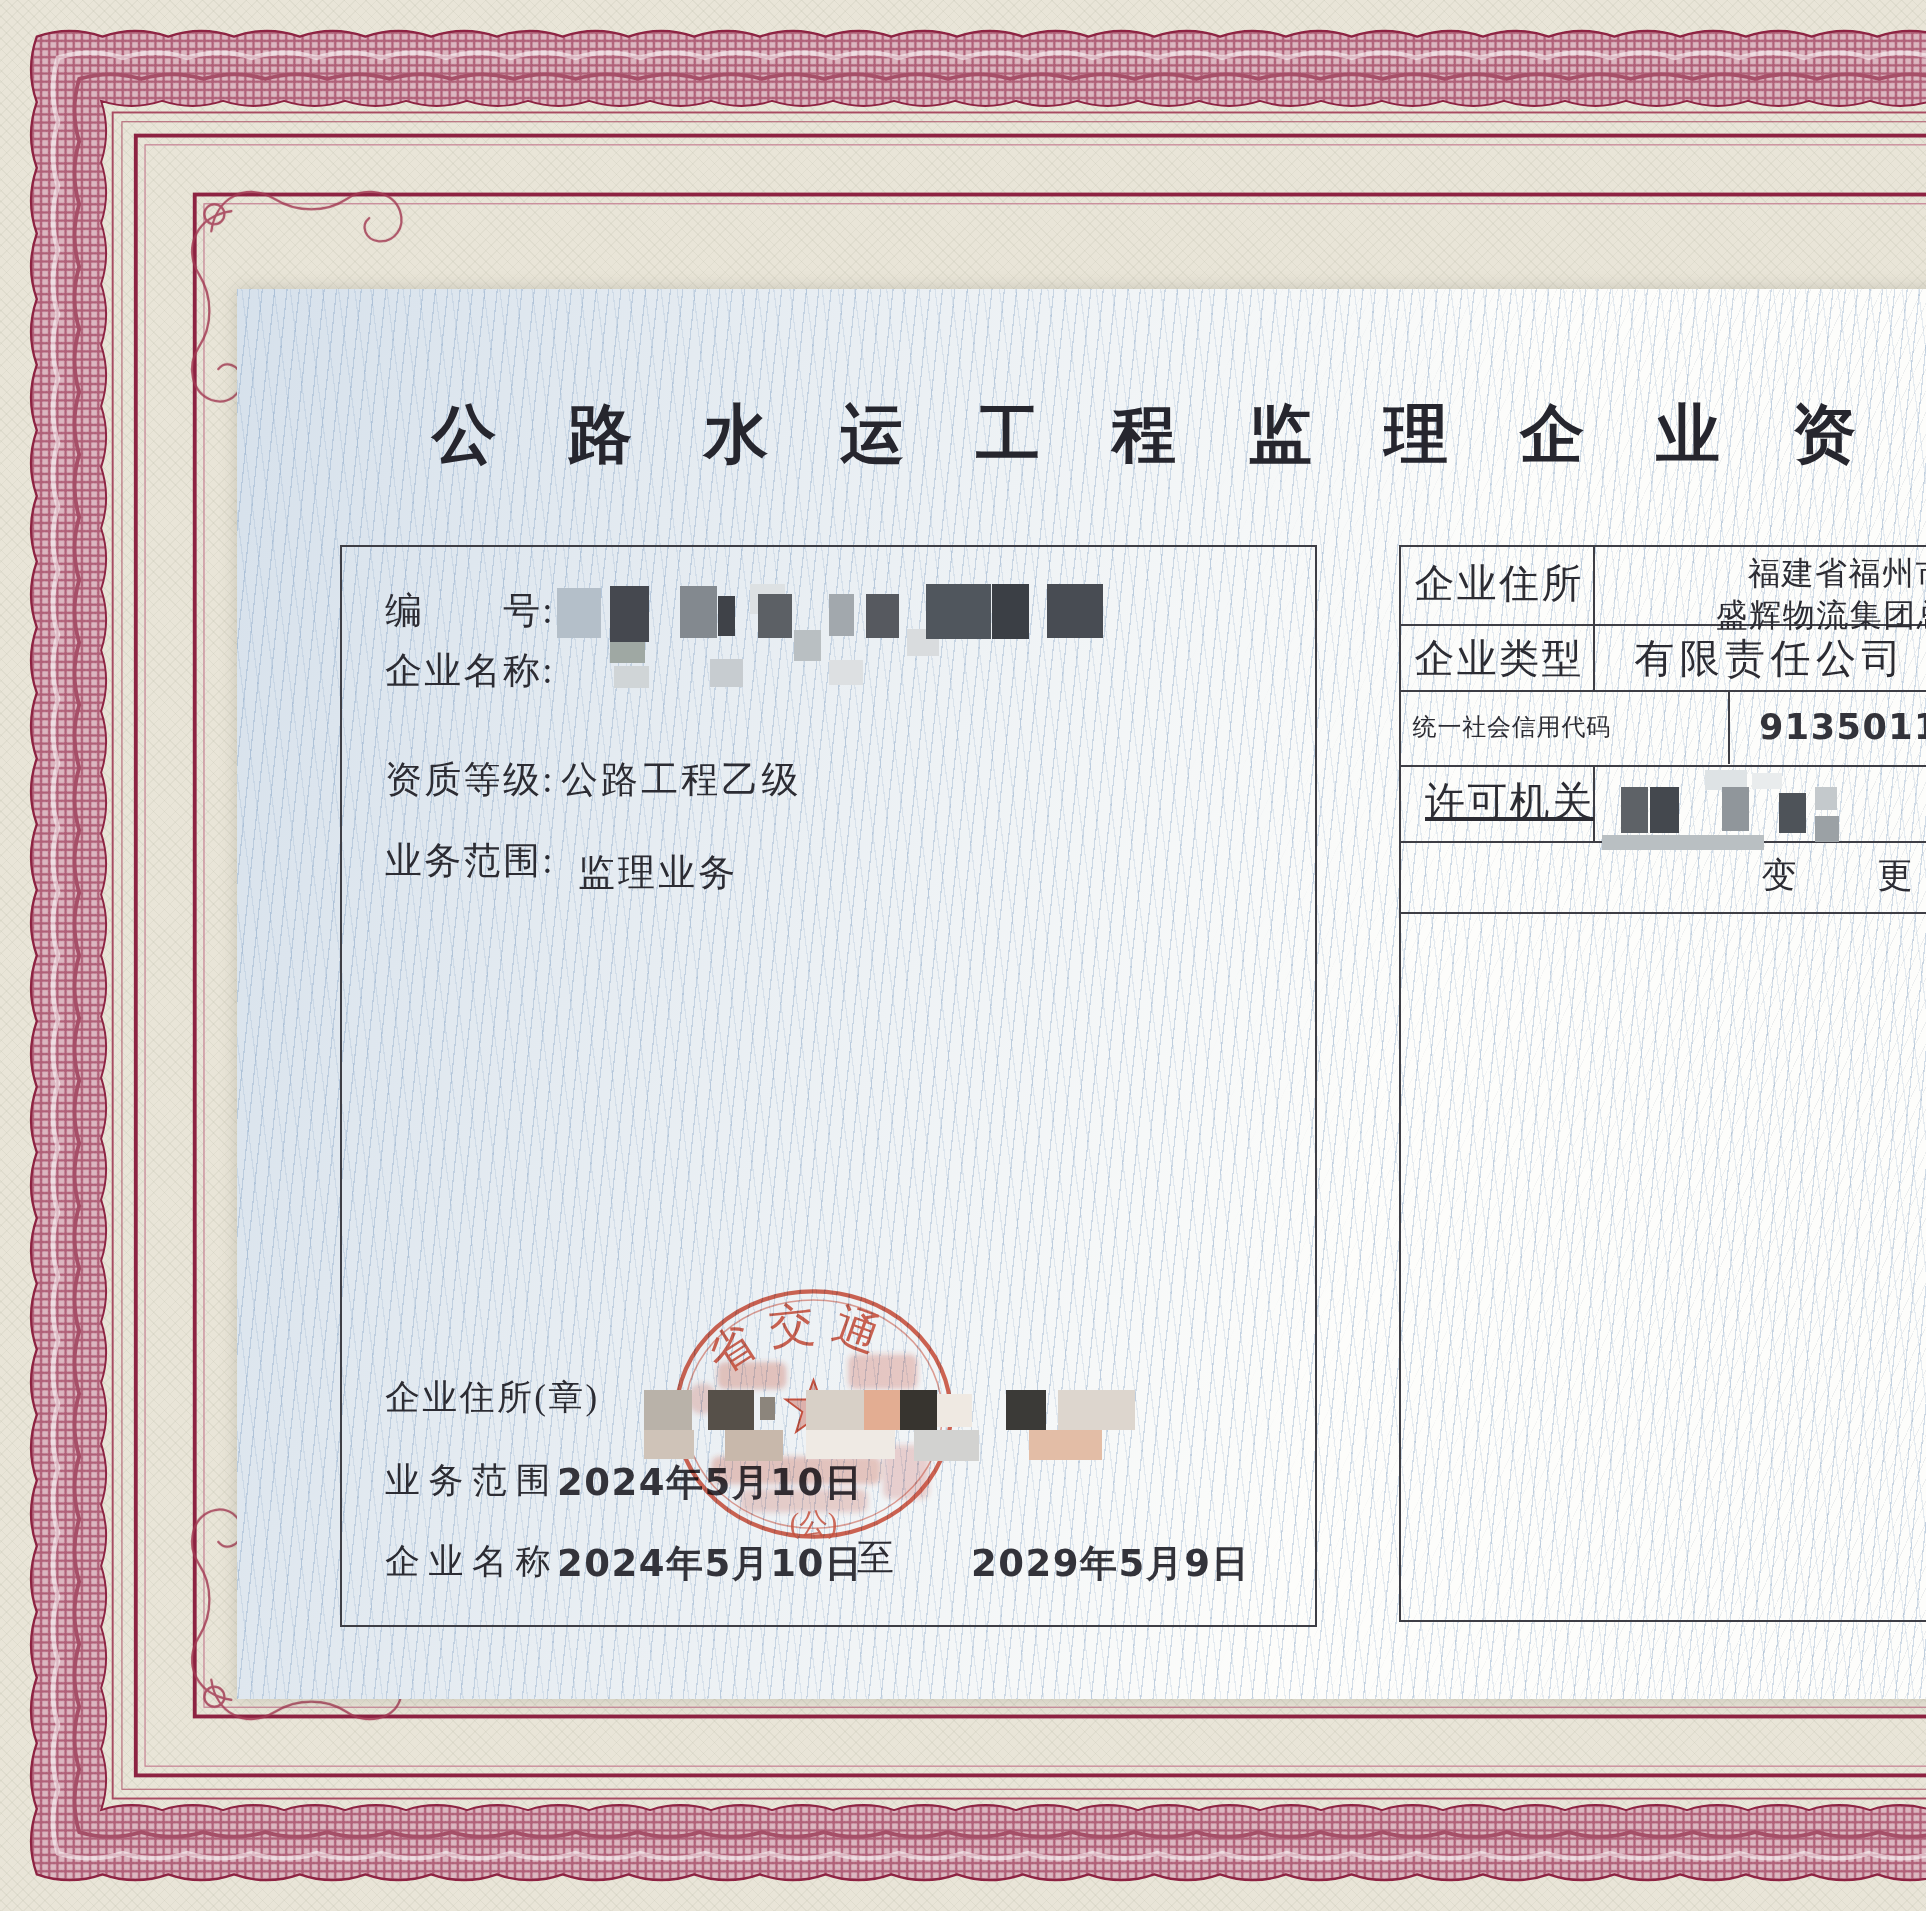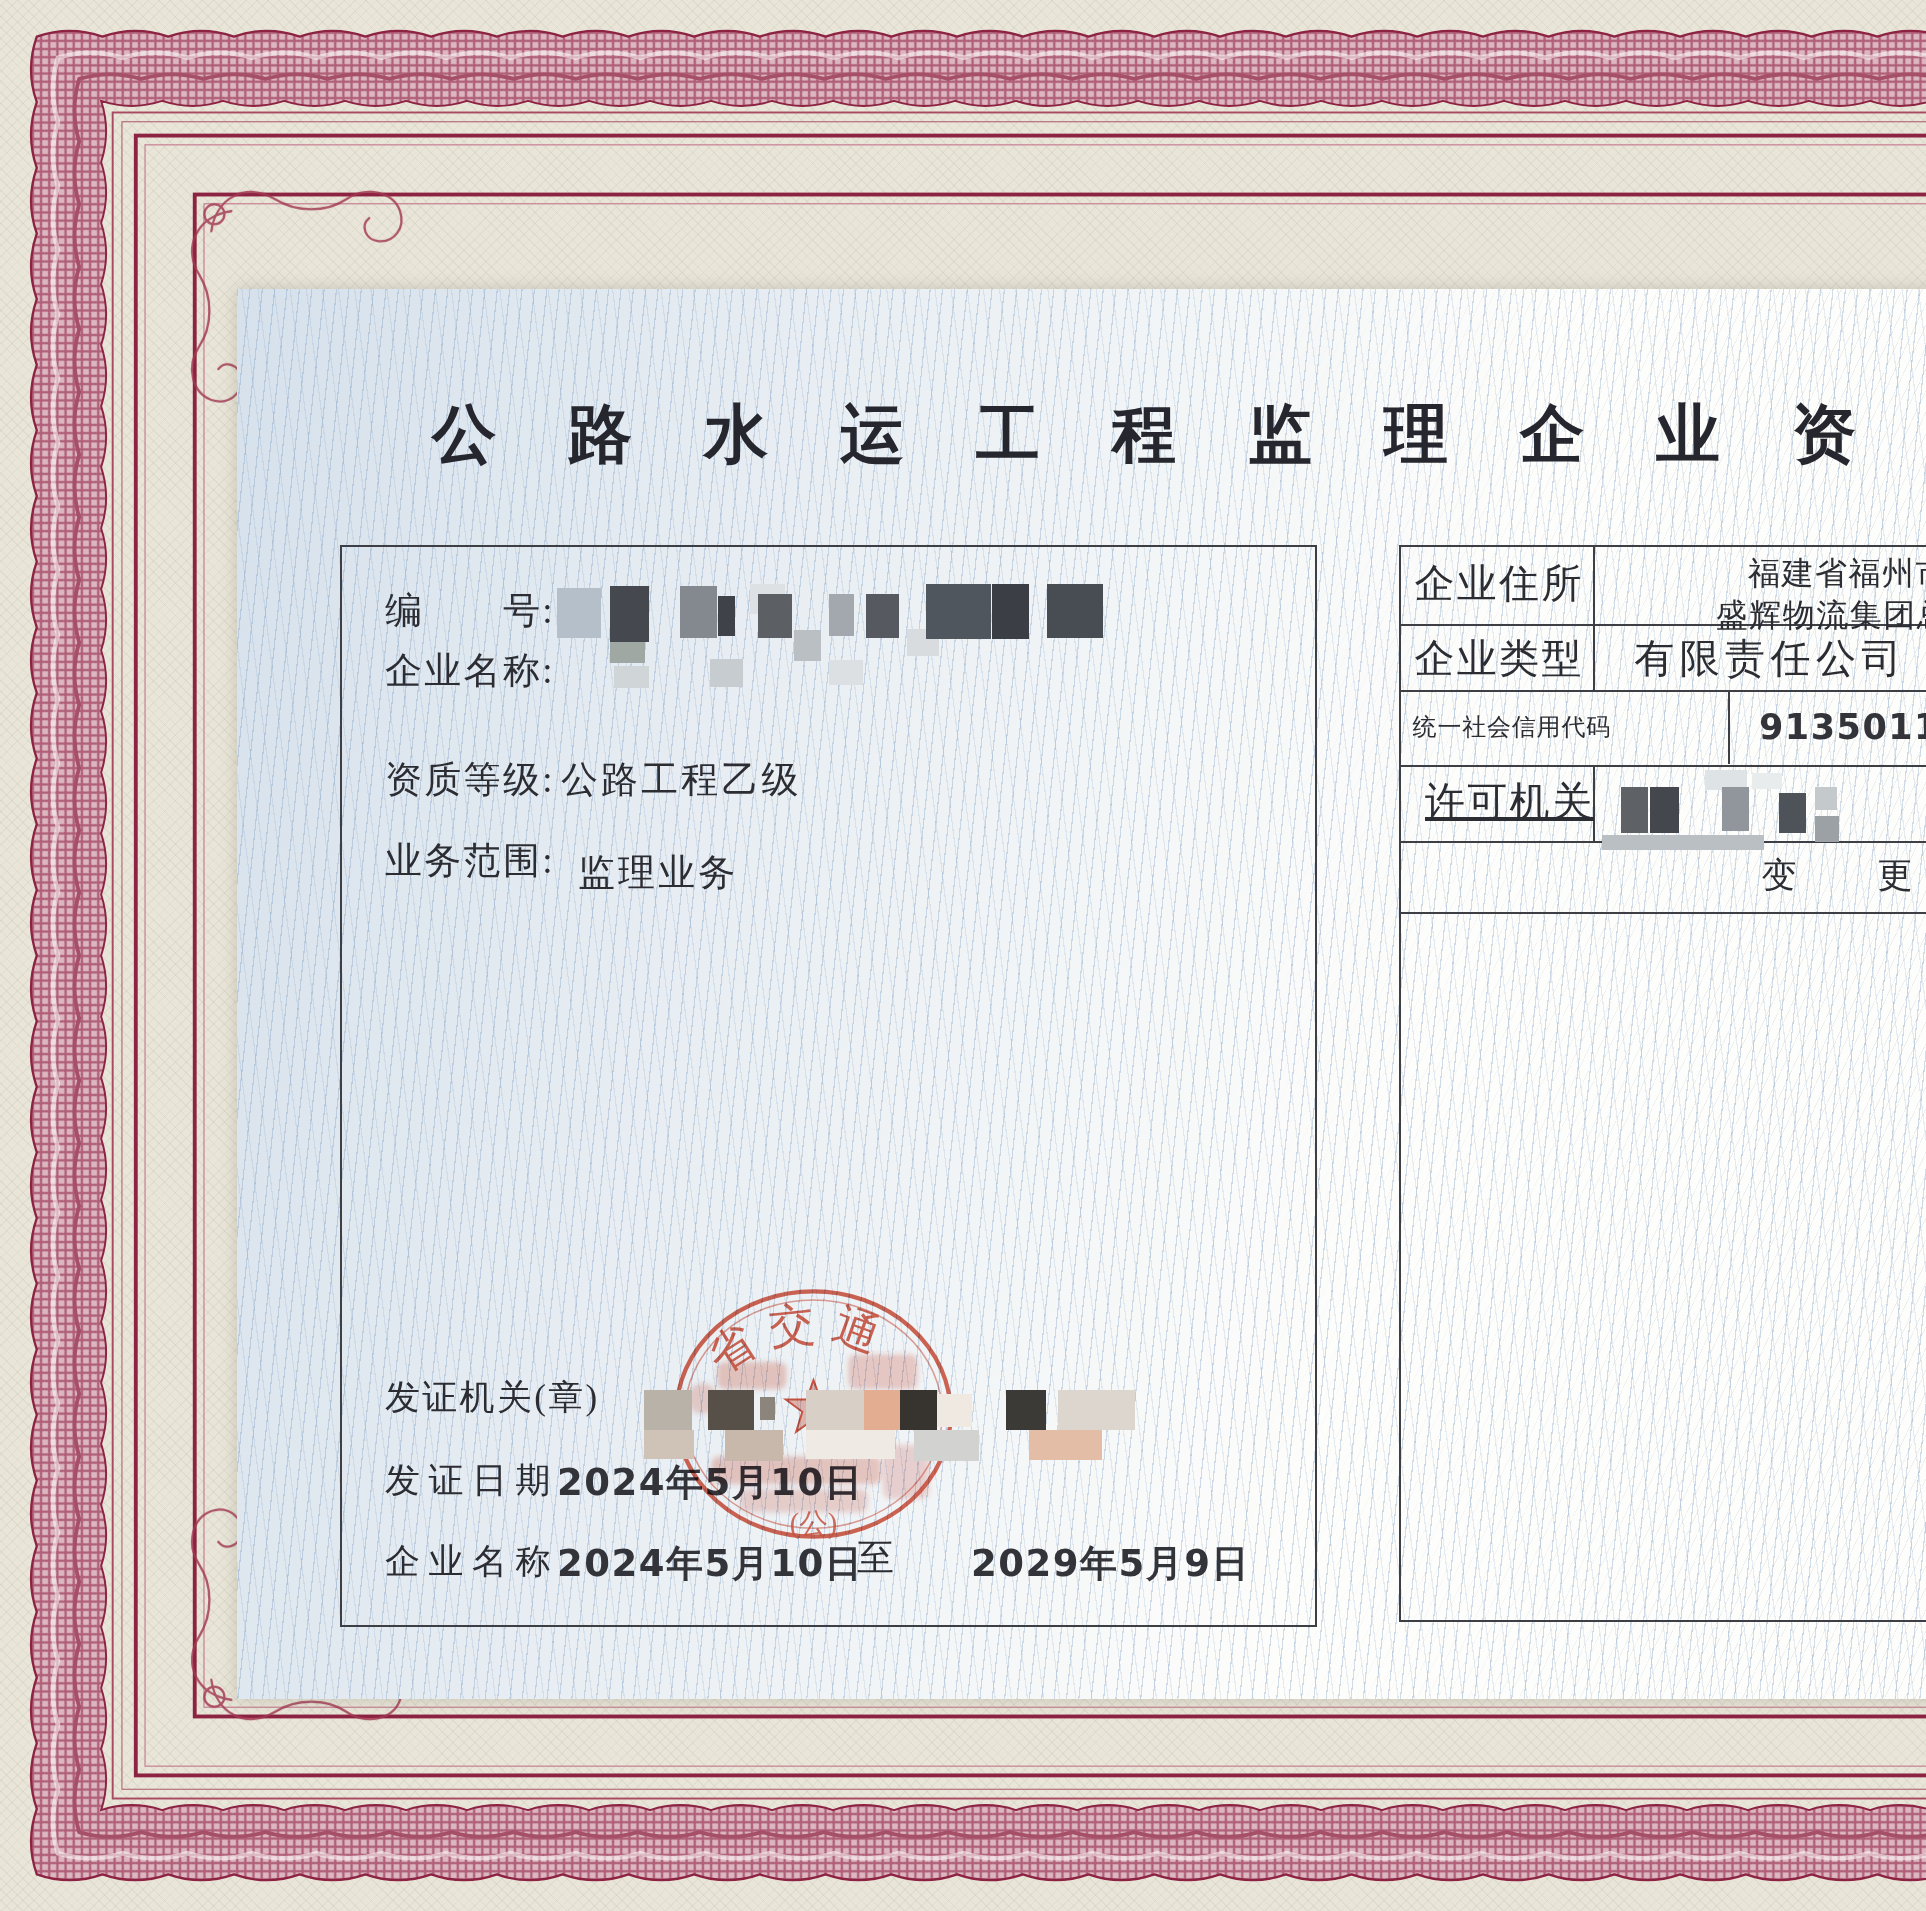--- a/index.html
+++ b/index.html
@@ -117,23 +117,23 @@
     </div>
 
   <div class="fld lab" style="left:385px;top:648px;">企业名称:</div>
 
   <div class="fld lab" style="left:385px;top:757px;">资质等级:</div>
   <div class="fld val" style="left:561px;top:757px;">公路工程乙级</div>
 
   <div class="fld lab" style="left:385px;top:838px;">业务范围:</div>
   <div class="fld val" style="left:578px;top:850px;">监理业务</div>
 
-  <div class="fld lab" style="left:385px;top:1375px;font-size:35px;">发证机关(章)</div>
-
-  <div class="fld lab" style="left:385px;top:1458px;font-size:35px;letter-spacing:8.5px;">发证日期</div>
+  <div class="fld lab" style="left:385px;top:1375px;font-size:35px;">企业住所(章)</div>
+
+  <div class="fld lab" style="left:385px;top:1458px;font-size:35px;letter-spacing:8.5px;">业务范围</div>
   <div class="fld num" style="left:557px;top:1460px;">2024年5月10日</div>
 
   <div class="fld lab" style="left:385px;top:1539px;font-size:35px;letter-spacing:8.5px;">企业名称</div>
   <div class="fld num" style="left:557px;top:1541px;">2024年5月10日</div>
   <div class="fld" style="left:857px;top:1535px;">至</div>
   <div class="fld num" style="left:971px;top:1541px;">2029年5月9日</div>
 
   <svg class="seal" viewBox="0 0 760 690">
     <defs>
         <filter id="smear">

